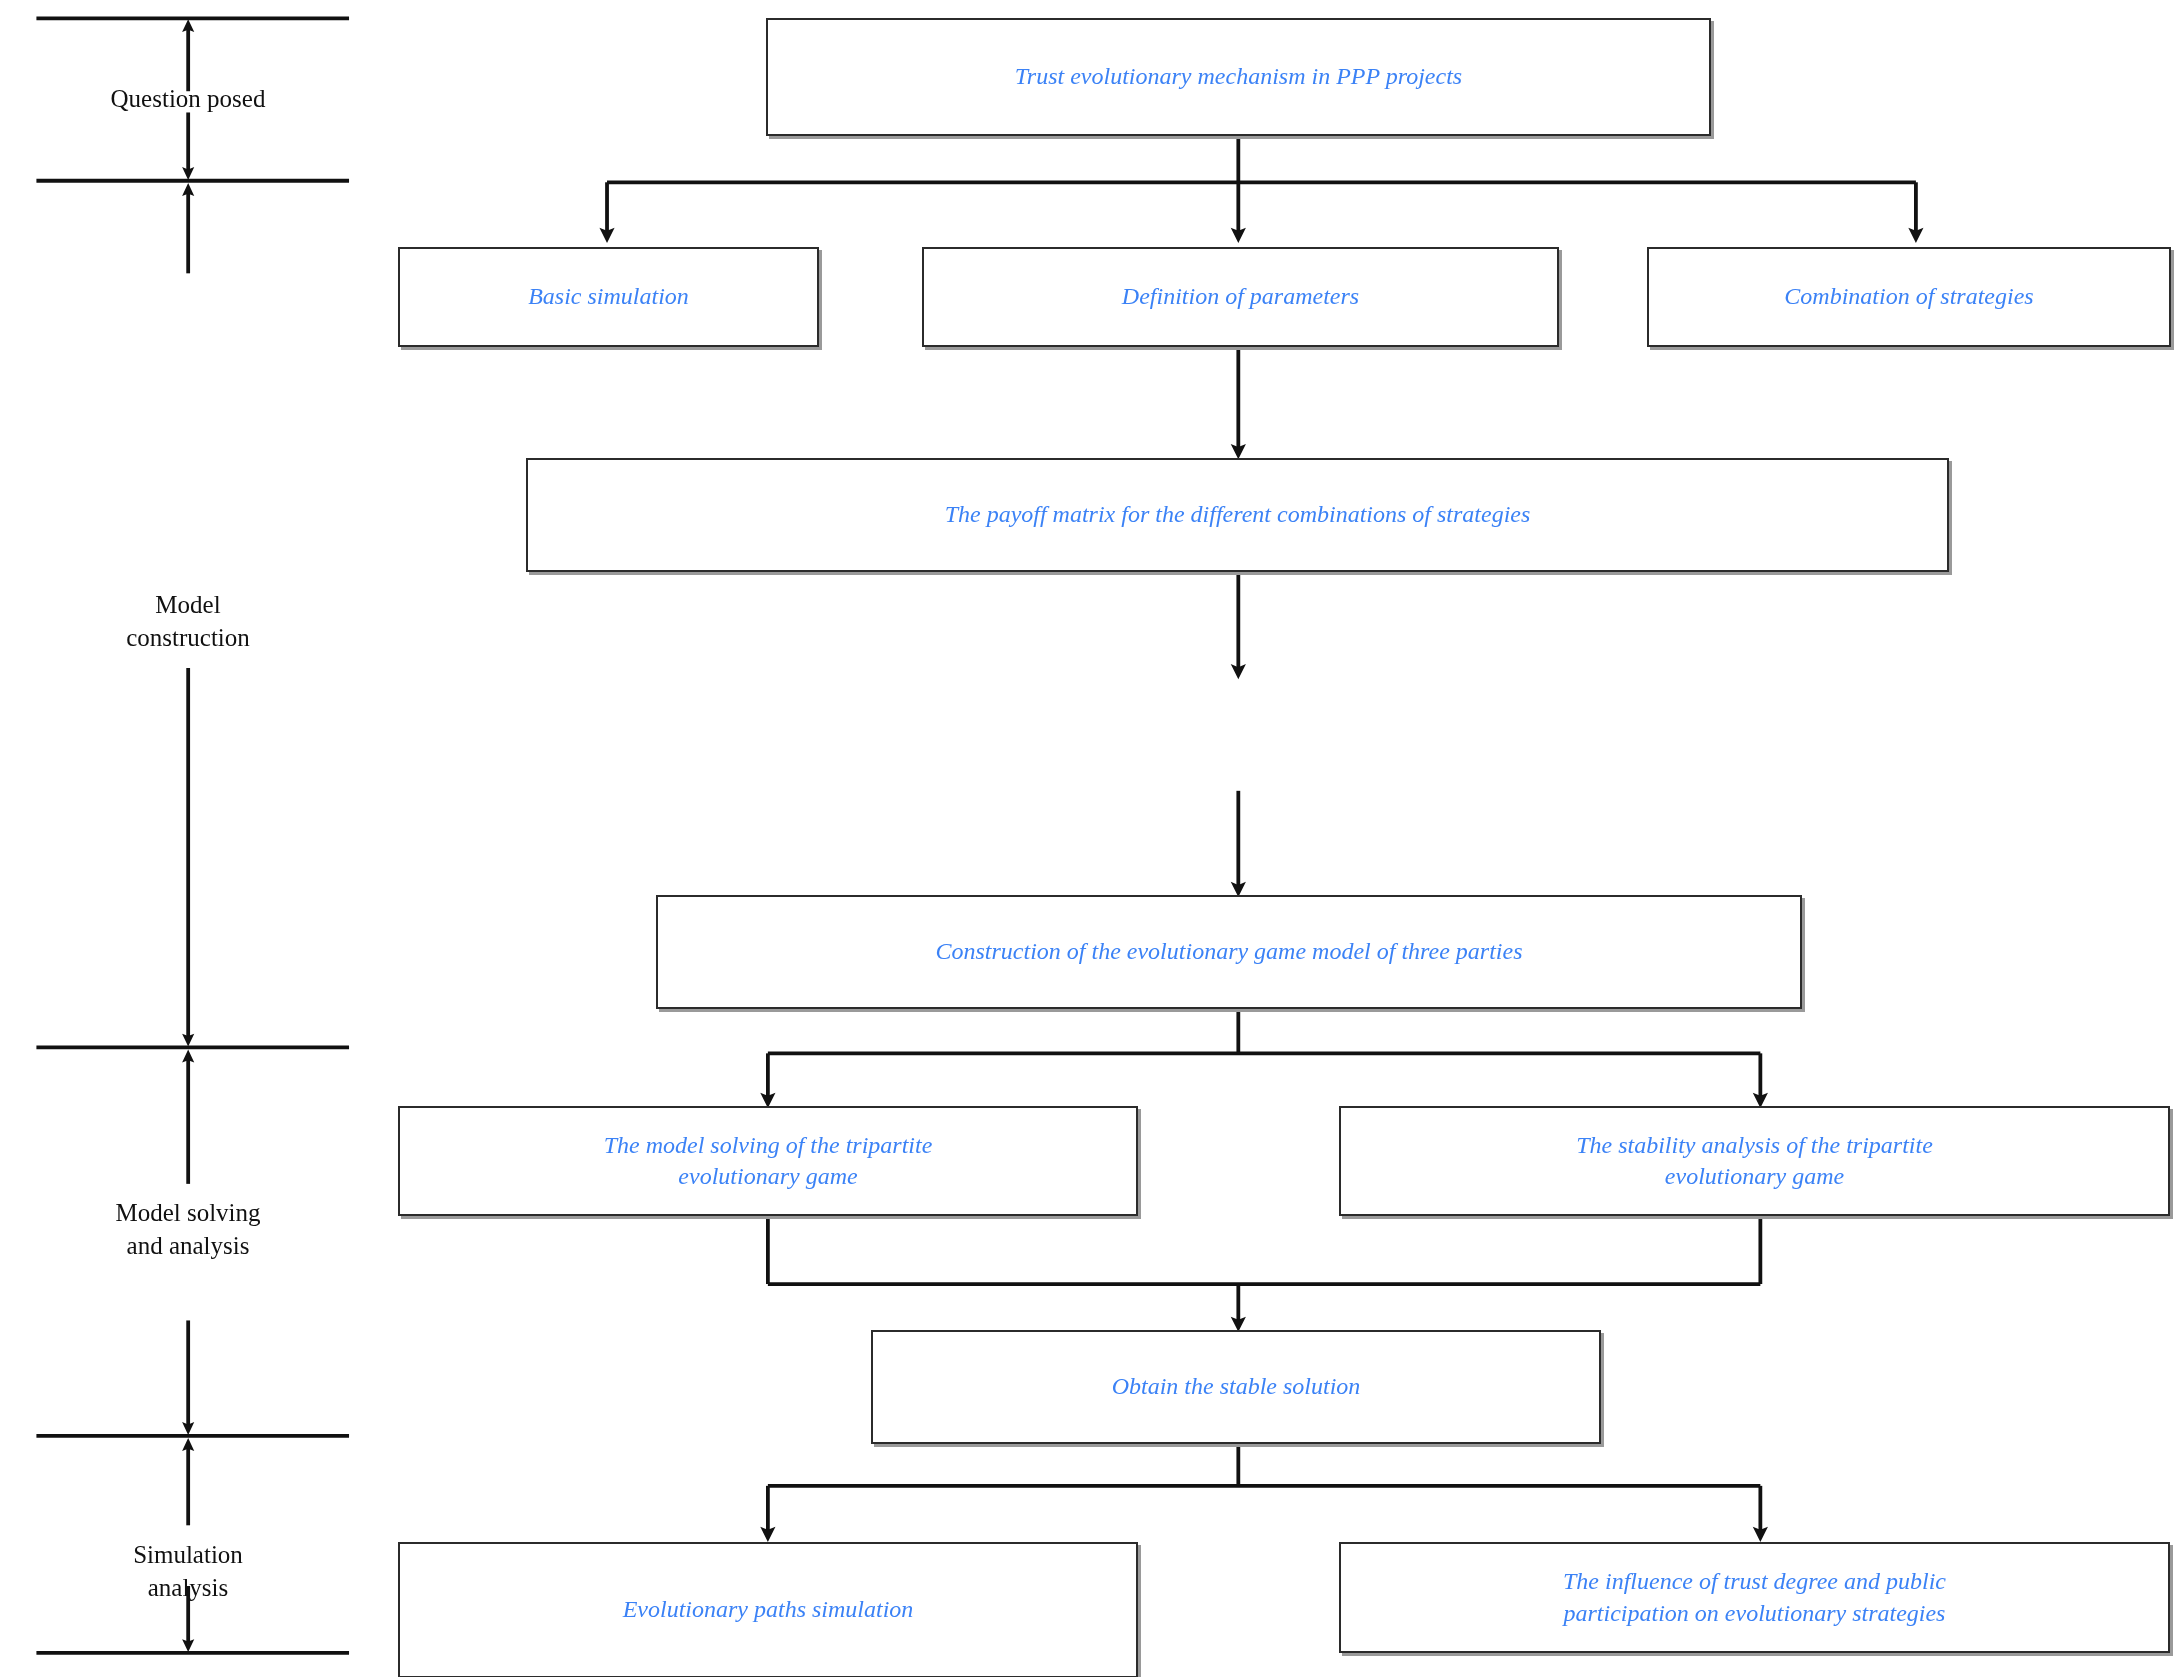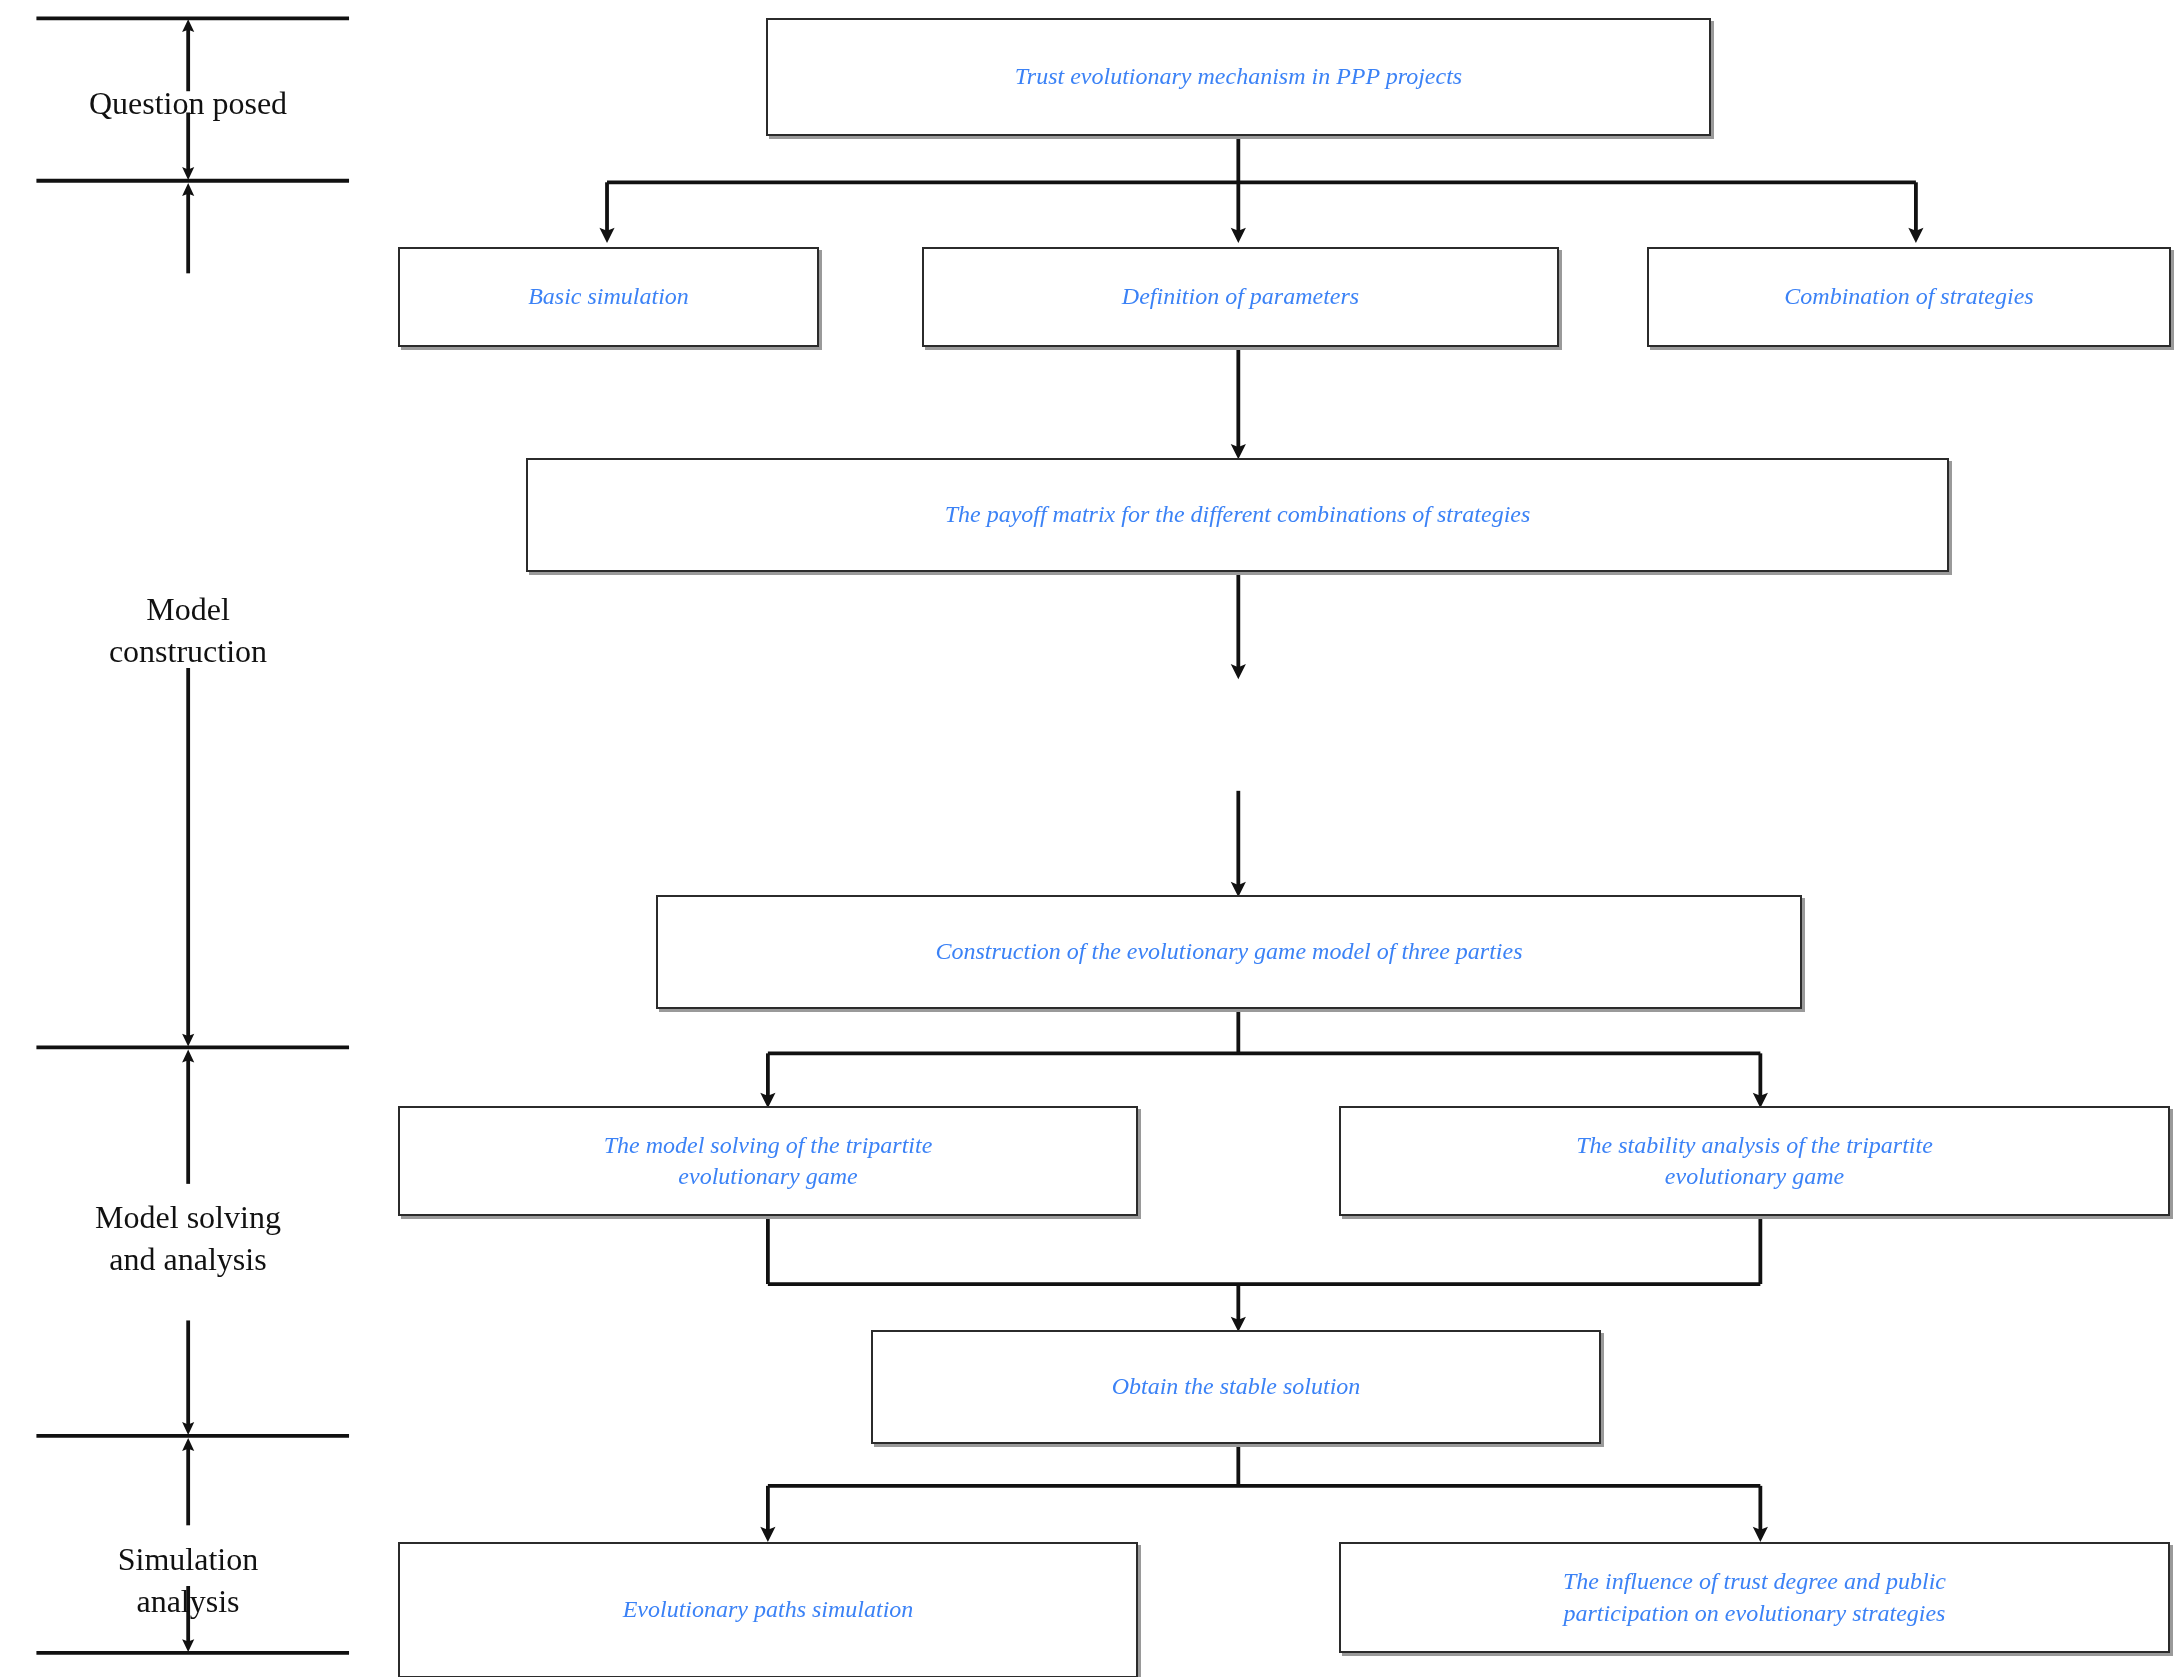--- a/index.html
+++ b/index.html
@@ -4,21 +4,21 @@
 <style>
   html,body{margin:0;padding:0;background:#ffffff;}
   body{font-family:"Liberation Serif", serif;}
   #stage{position:relative;width:2183px;height:1678px;background:#fff;overflow:hidden;}
   svg#canvas{position:absolute;left:0;top:0;width:2183px;height:1678px;display:block;}
   .flow-box{position:absolute;background:#ffffff;border:2.3px solid #2b2b2b;
             box-shadow:3px 3px 0 0 #9a9a9a;
             display:flex;align-items:center;justify-content:center;text-align:center;
             box-sizing:border-box;}
   .flow-box .lbl{color:#3b82f6;font-size:24px;line-height:1.30;padding:0 10.6px;white-space:pre-line;font-style:italic;}
-  .phase-label{position:absolute;text-align:center;color:#111;font-size:32px;
+  .phase-label{position:absolute;text-align:center;color:#111;font-size:25px;
                line-height:1.30;white-space:pre-line;}
 </style>
 </head>
 <body>
 
 <div id="stage">
 
   <svg id="canvas" viewBox="0 0 2877 2211">
     <defs>
       <marker id="arrow" markerWidth="26" markerHeight="26" refX="11" refY="11" orient="auto" markerUnits="userSpaceOnUse">

